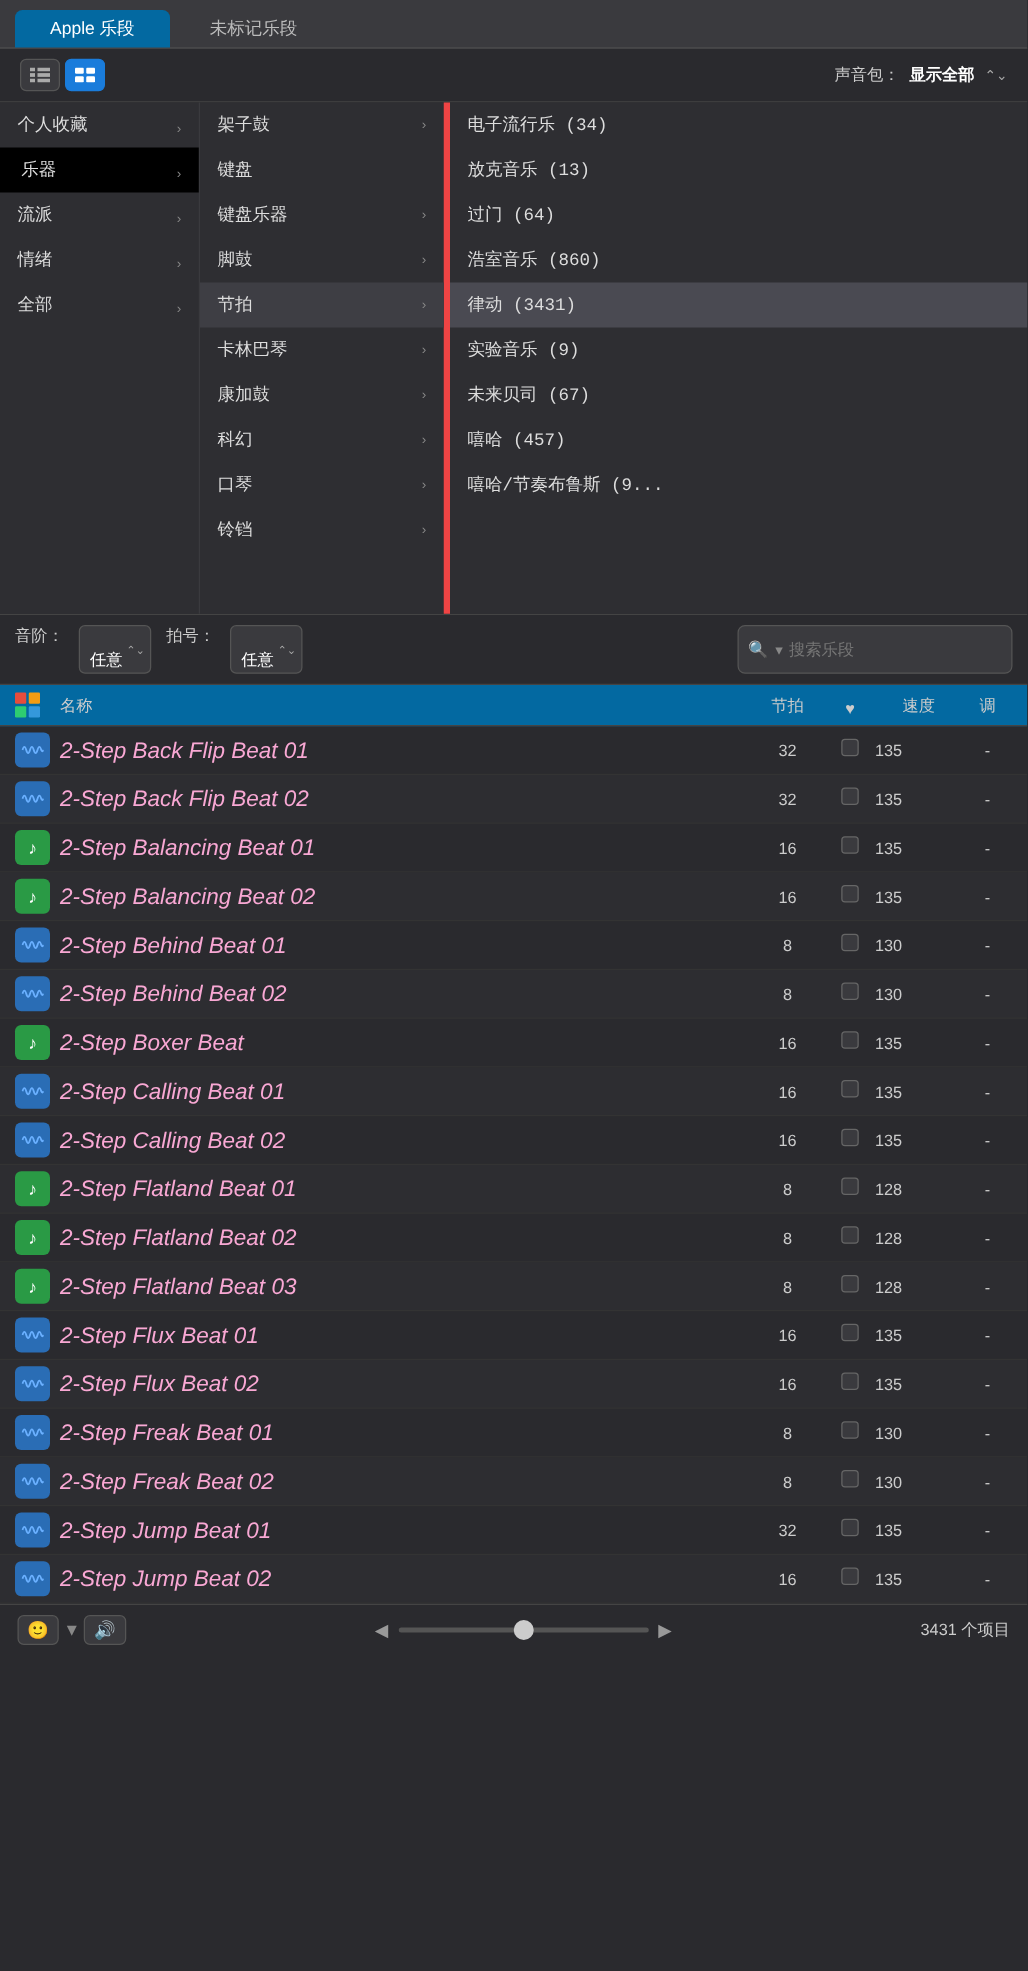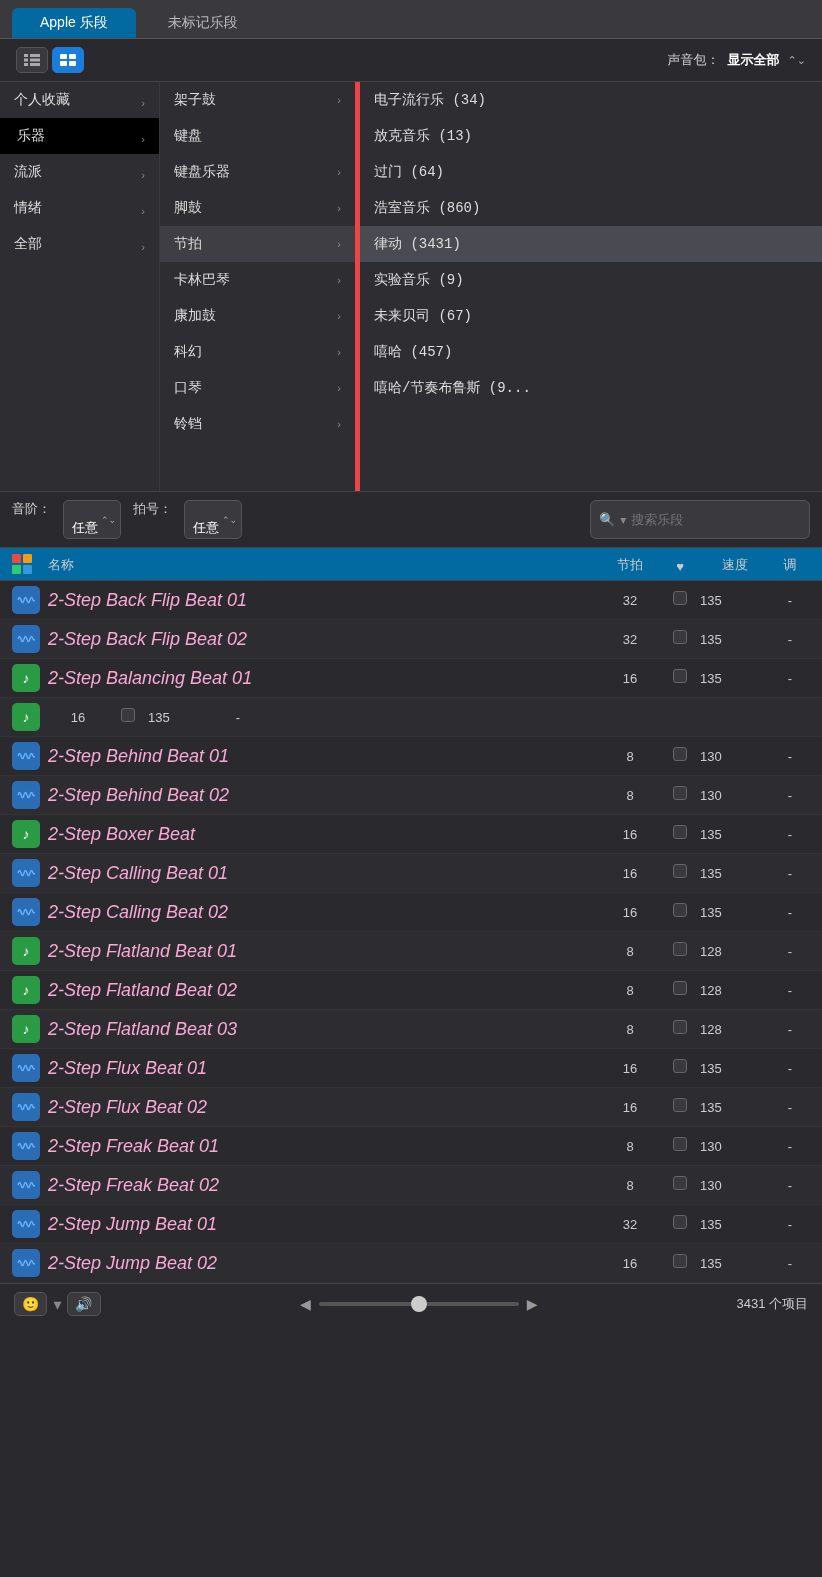--- a/index.html
+++ b/index.html
@@ -548,20 +548,21 @@
     <div class="row-fav"><span class="fav-checkbox"></span></div>
     <div class="row-bpm">135</div>
     <div class="row-key">-</div>
   </div>
       <div class="table-row">
     <div class="row-icon">
       <div class="grid-icon green">
         <span class="note-icon">♪</span>
       </div>
         </div>
+    <div class="row-name">2-Step Balancing Beat 02</div>
     <div class="row-beat">16</div>
     <div class="row-fav"><span class="fav-checkbox"></span></div>
     <div class="row-bpm">135</div>
     <div class="row-key">-</div>
   </div>
       <div class="table-row">
     <div class="row-icon">
       <div class="grid-icon blue">
         <svg width="18" height="14" viewBox="0 0 18 14" fill="none">
           <path d="M1 7 Q2.5 2 4 7 Q5.5 12 7 7 Q8.5 2 10 7 Q11.5 12 13 7 Q14.5 2 16 7 Q17 9 18 7" stroke="#6ab0ff" stroke-width="1.5" fill="none"></path>

